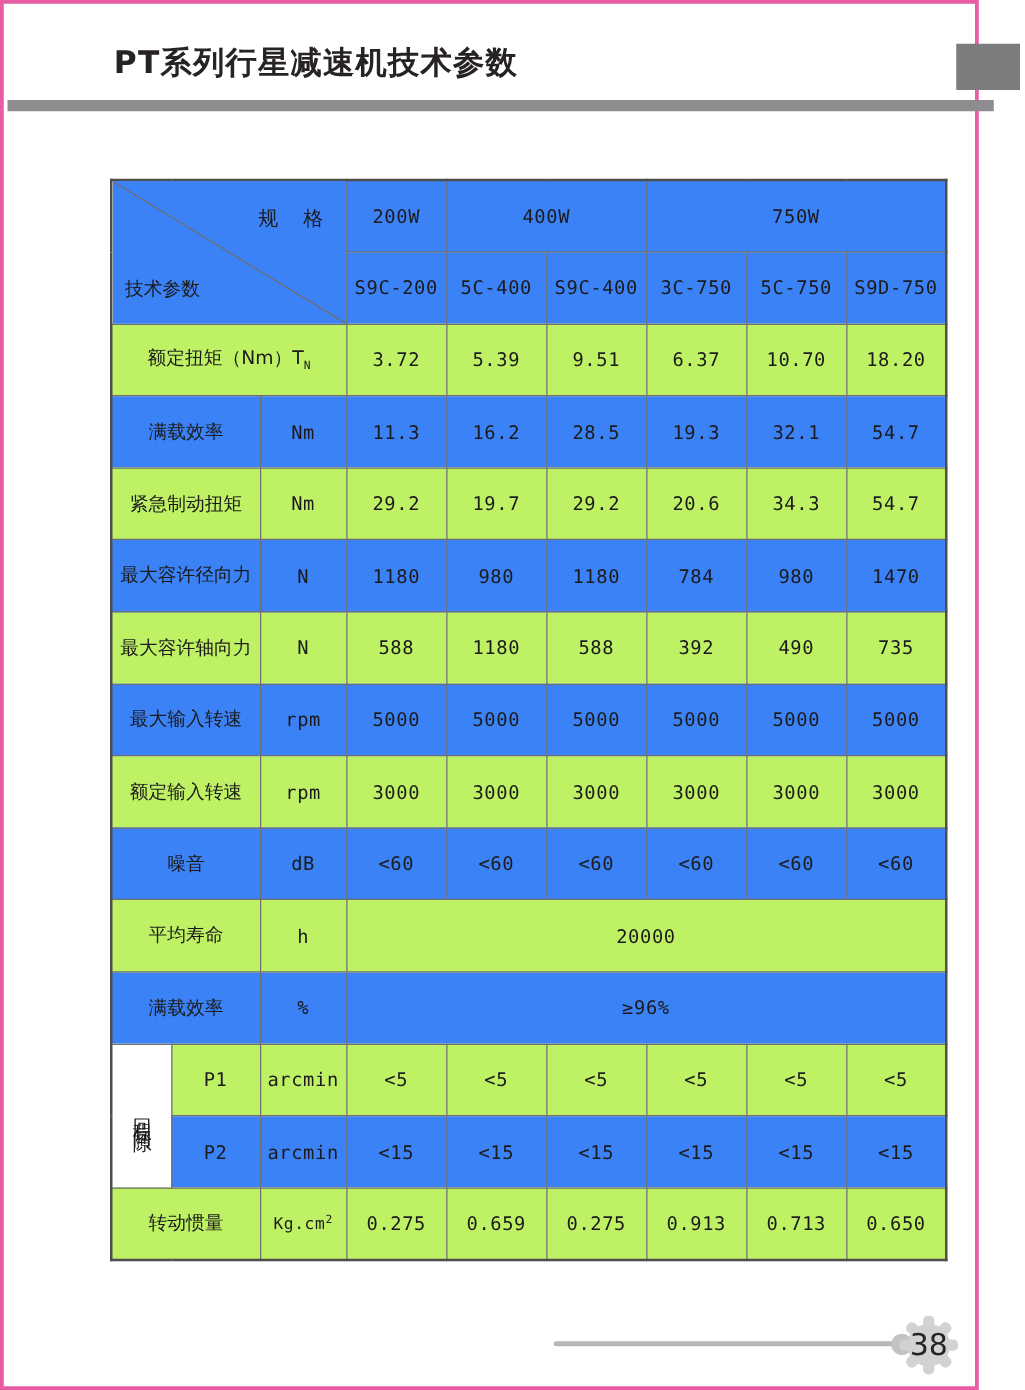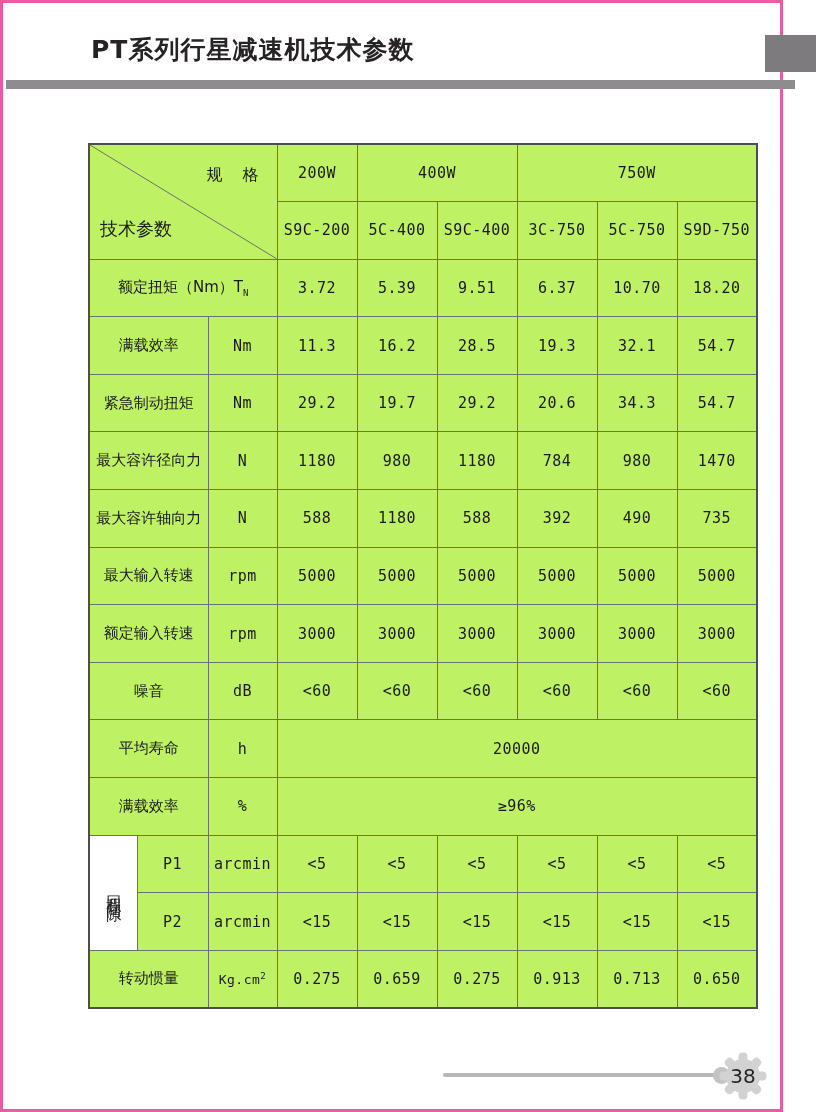--- a/index.html
+++ b/index.html
@@ -42,36 +42,36 @@
     border: 2px solid #4e4e4e;
   }
   table.spec td {
     border: 1px solid #6f6f6f;
     text-align: center; vertical-align: middle;
     color: #1c1a1b;
     padding: 0;
   }
   table.spec tr { height: 57.6px; }
   tr.shade td { background: #bef264; }
-  tr.plain td { background: #bef264; }
+  tr.plain td { background: #3b82f6; }
   td.group-cell { background: #ffffff !important; }
   .lbl { font-size: 15px; font-family: "DejaVu Sans", sans-serif; }
   .val, .mono { font-size: 15px; font-family: "DejaVu Sans Mono", monospace; letter-spacing: 0.5px; }
   sub.tiny { font-size: 9px; font-family: "DejaVu Sans Mono", monospace; }
   sup.tiny { font-size: 9px; font-family: "DejaVu Sans Mono", monospace; }
   
   td.corner { position: relative; background: #ffffff; }
   td.corner svg.diag { position: absolute; inset: 0; width: 100%; height: 100%; }
   .corner-top {
     position: absolute; top: 20px; right: 16px;
     font-size: 16px; letter-spacing: 2px;
   }
   .corner-bottom {
     position: absolute; bottom: 18px; left: 10px;
-    font-size: 18px;
+    font-size: 15px;
   }
   
   .vertical {
     writing-mode: vertical-rl; text-orientation: upright;
     font-size: 15px; letter-spacing: 4px;
     display: inline-block;
   }
   
   .footer-line {
     position: absolute; left: 440px; top: 1070px;
@@ -81,21 +81,21 @@
   .footer-dot {
     position: absolute; left: 710px; top: 1064px;
     width: 17px; height: 17px; border-radius: 50%;
     background: #c3c3c3;
   }
   .gear-badge { position: absolute; left: 715px; top: 1048px; width: 50px; height: 50px; }
   .gear-num {
     position: absolute; left: 715px; top: 1048px;
     width: 50px; height: 50px;
     display: flex; align-items: center; justify-content: center;
-    font-size: 20px; color: #252525;
+    font-size: 24px; color: #252525;
     font-family: "DejaVu Sans", sans-serif;
   }
 </style>
 </head>
 <body>
 
 <div class="page">
 
   <div class="page-title">PT系列行星减速机技术参数</div>
   <div class="header-square"></div>

